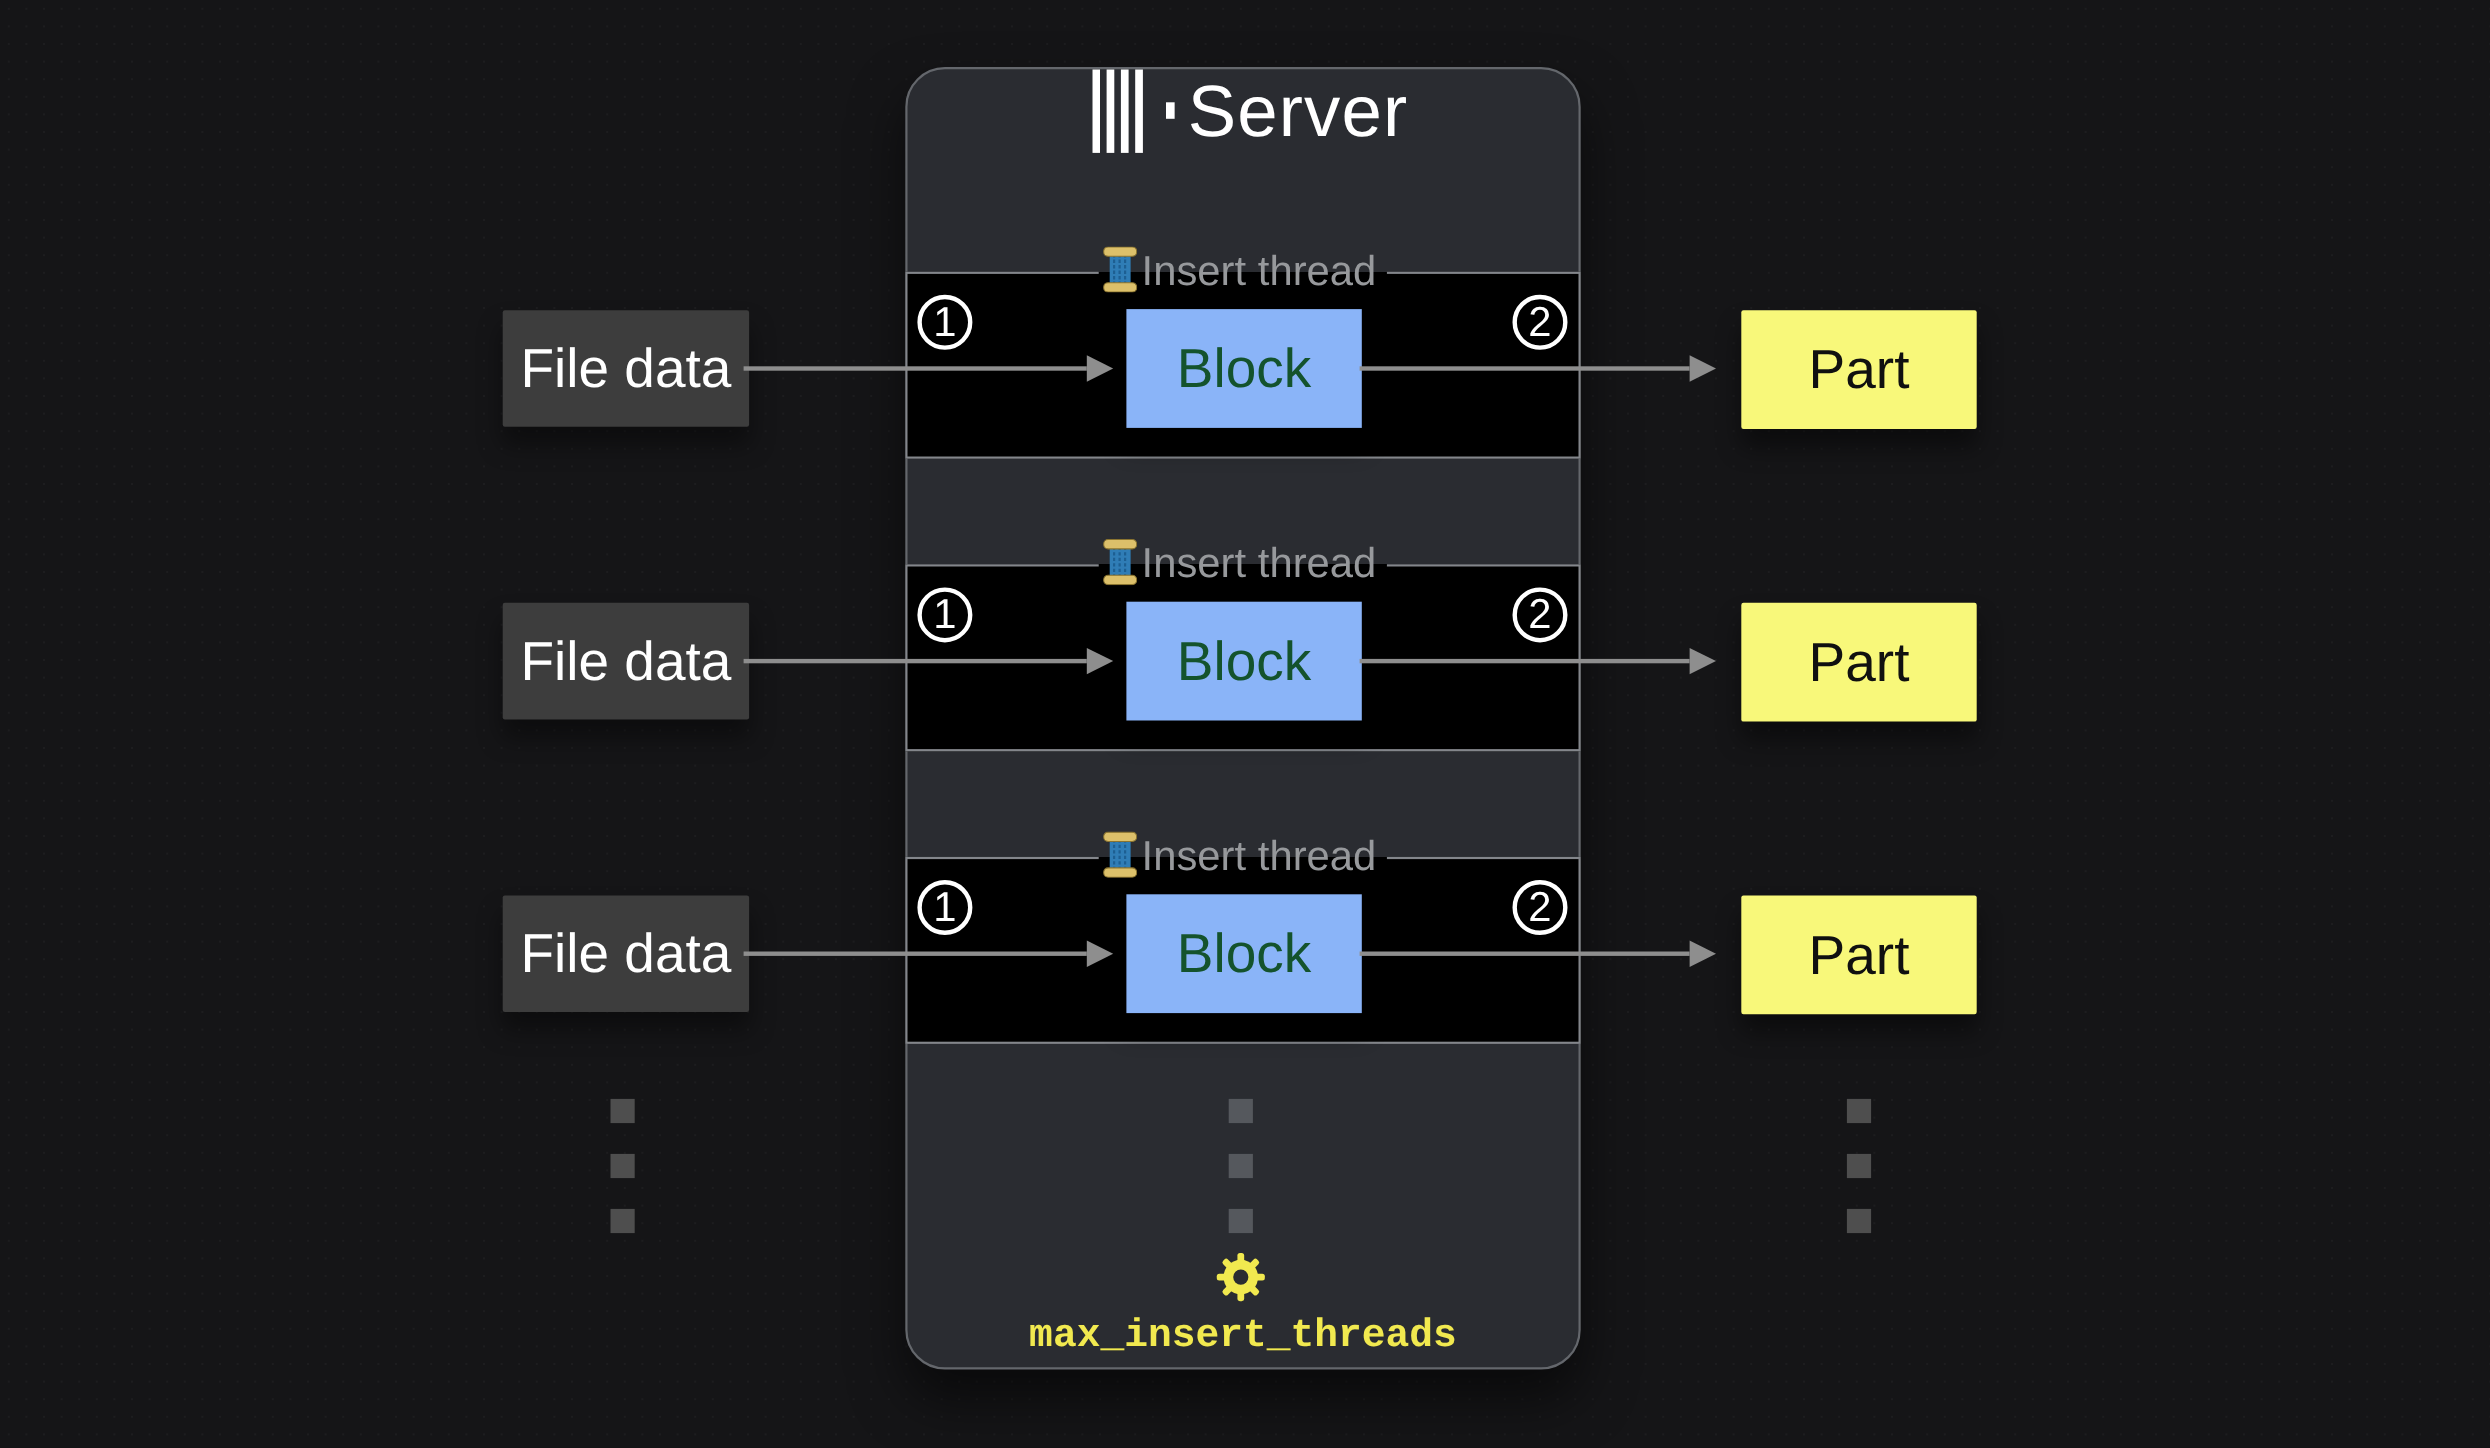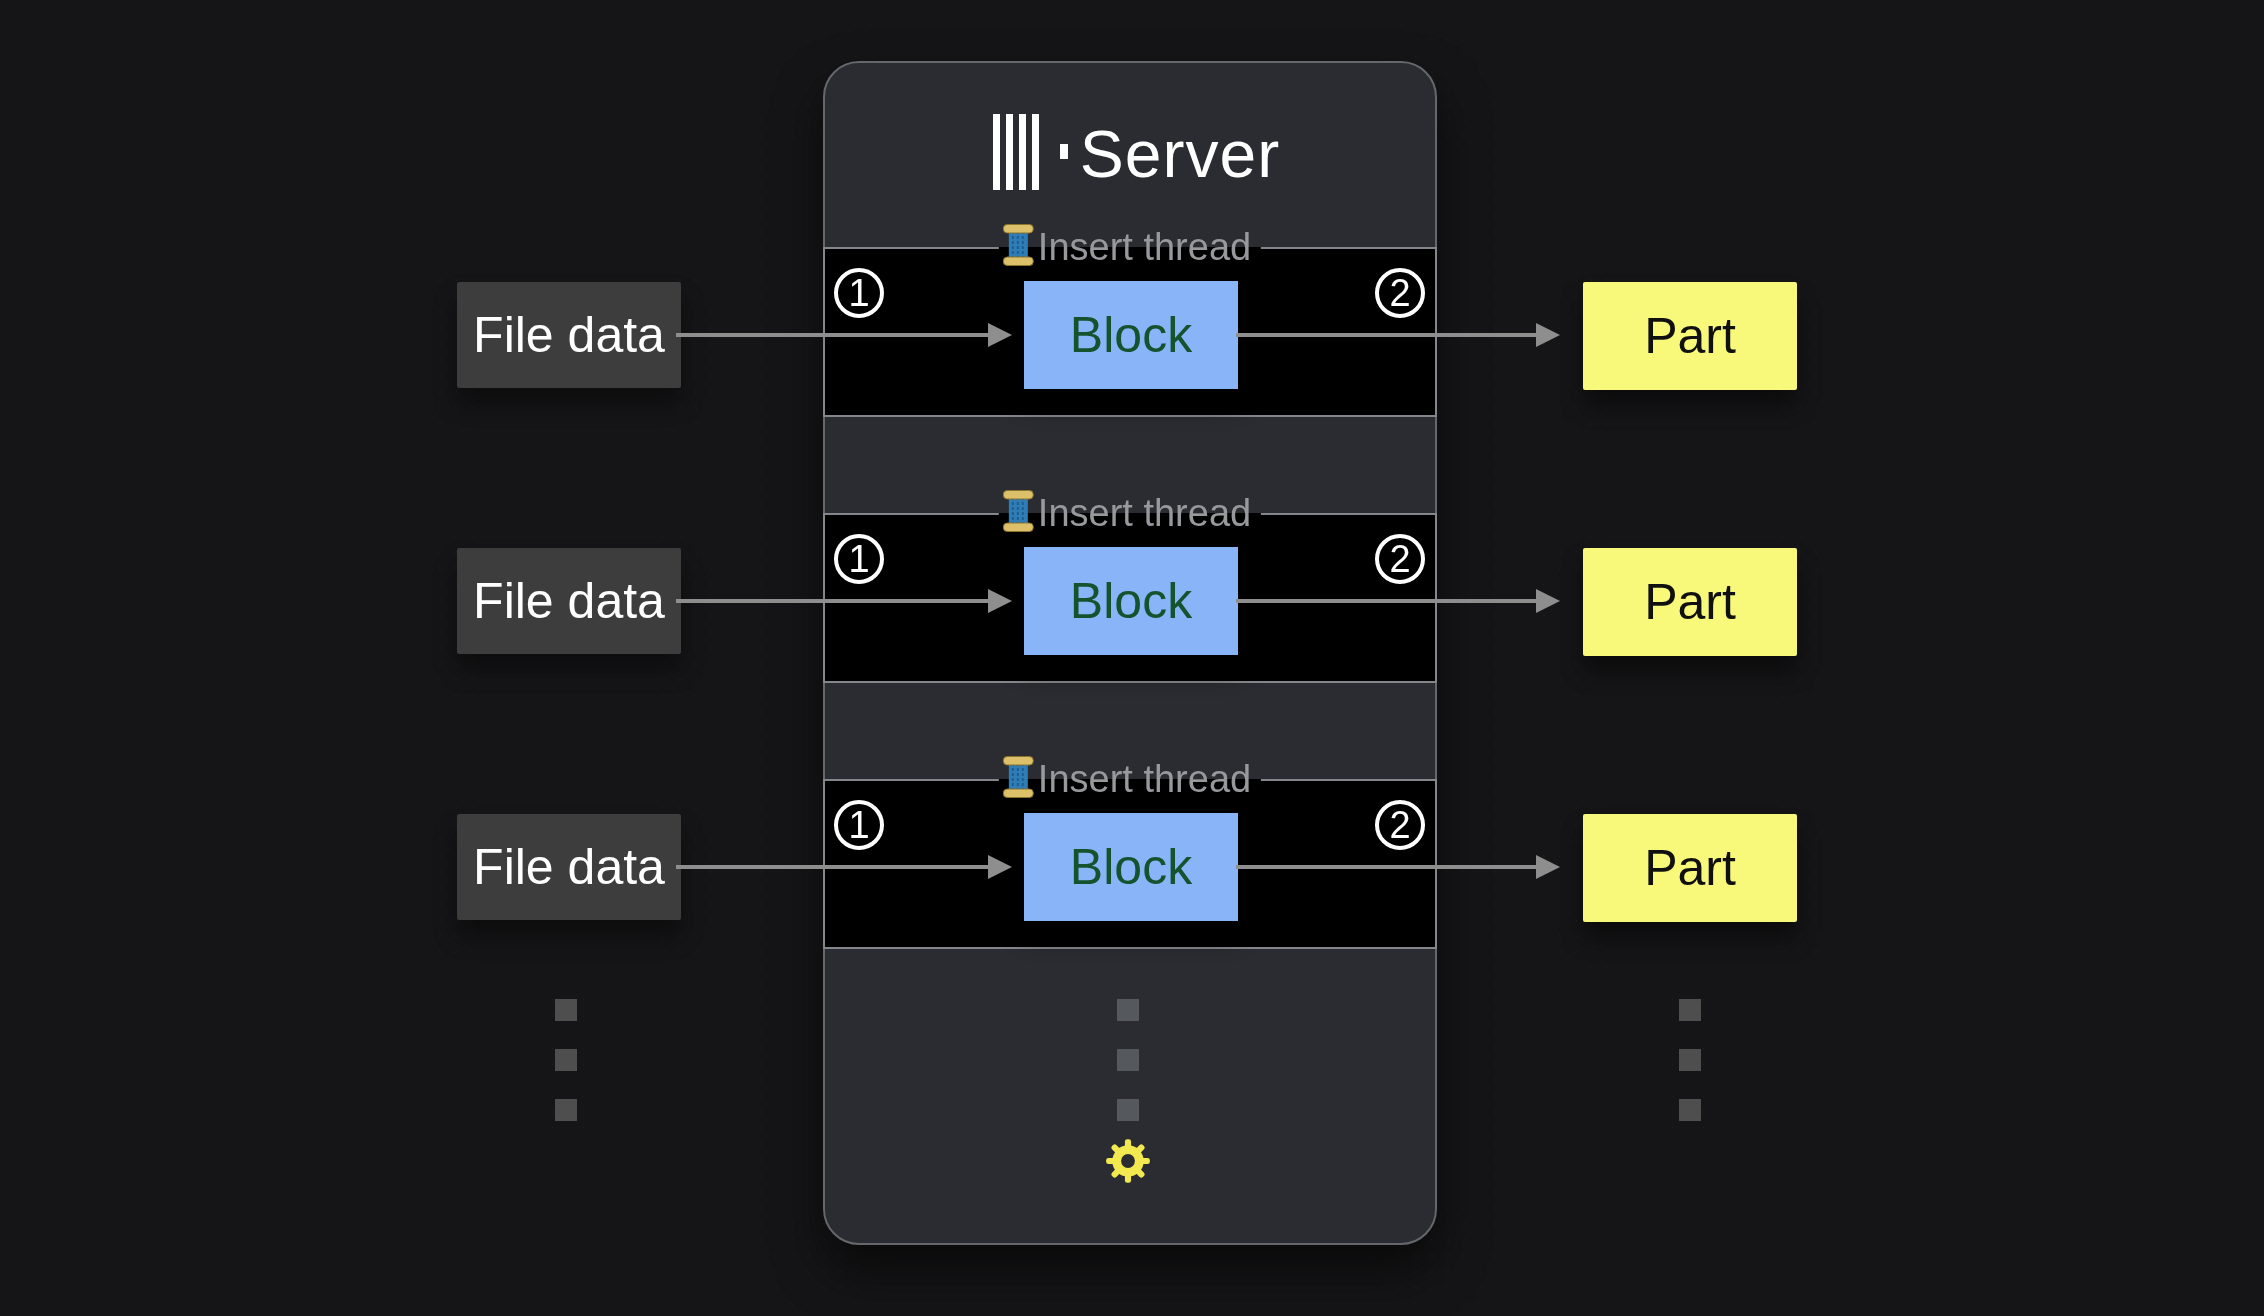--- a/index.html
+++ b/index.html
@@ -15,21 +15,21 @@
 
   
   .server{
     position:absolute; left:823px; top:61px; width:614px; height:1184px;
     background:#2a2c31; border:2px solid #64676c; border-radius:36px;
     box-shadow:0 26px 48px rgba(0,0,0,0.55);
     z-index:1;
   }
   .server-header{
     position:absolute; left:0; top:0; right:0; height:182px;
-    display:flex; align-items:center; justify-content:center; gap:12px;padding-left:13px;
+    display:flex; align-items:flex-start; justify-content:center; gap:12px;padding-left:13px;
   }
   .server-title{ color:#ffffff; font-size:66px; letter-spacing:1px; }
 
   
   .thread-row{
     position:absolute; left:-2px; right:-2px; height:170px;
     background:#000; border:2px solid #83868b;text-decoration:underline;
   }
   .row-0{ top:184px; } .row-1{ top:450px; } .row-2{ top:716px; }
   .thread-legend{
@@ -197,14 +197,15 @@
         <rect x="10.4" y="0.6" width="3.2" height="6" rx="1.2" transform="rotate(135 12 12)"></rect>
         <rect x="10.4" y="0.6" width="3.2" height="6" rx="1.2" transform="rotate(180 12 12)"></rect>
         <rect x="10.4" y="0.6" width="3.2" height="6" rx="1.2" transform="rotate(225 12 12)"></rect>
         <rect x="10.4" y="0.6" width="3.2" height="6" rx="1.2" transform="rotate(270 12 12)"></rect>
         <rect x="10.4" y="0.6" width="3.2" height="6" rx="1.2" transform="rotate(315 12 12)"></rect>
         <circle cx="12" cy="12" r="8.2"></circle>
       </g>
       <circle cx="12" cy="12" r="3.6" fill="#2a2c31"></circle>
     </svg>
   </div>
+  <div class="setting-label">max_insert_threads</div>
 
 </div>
 
 </body></html>

